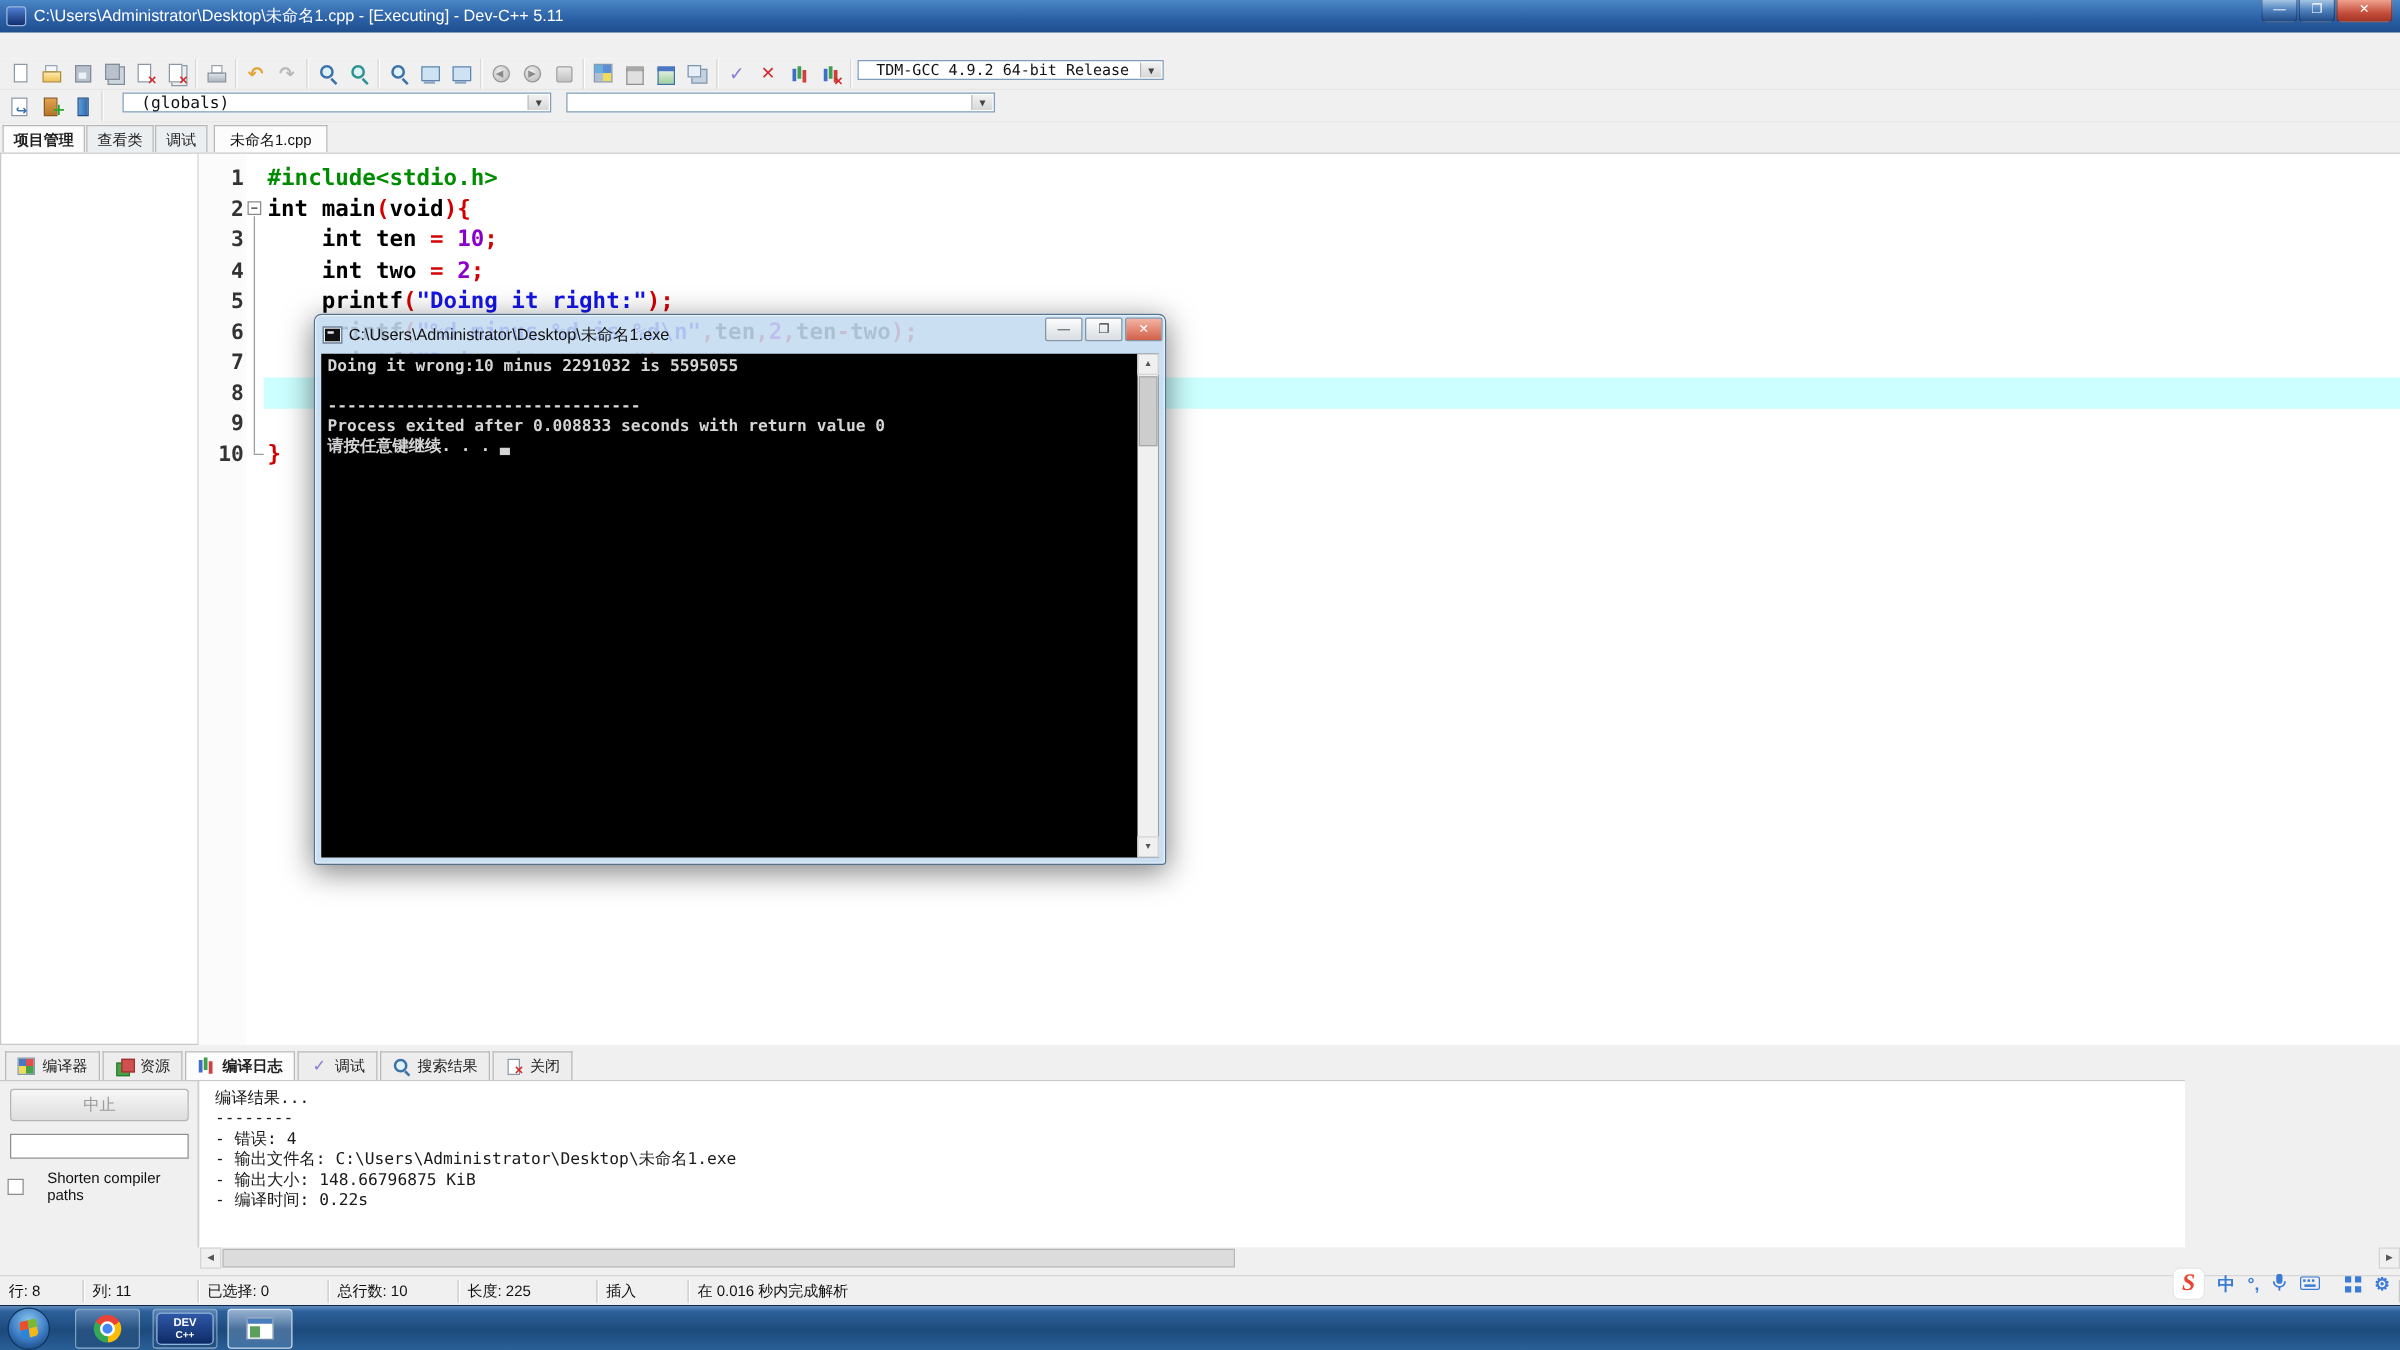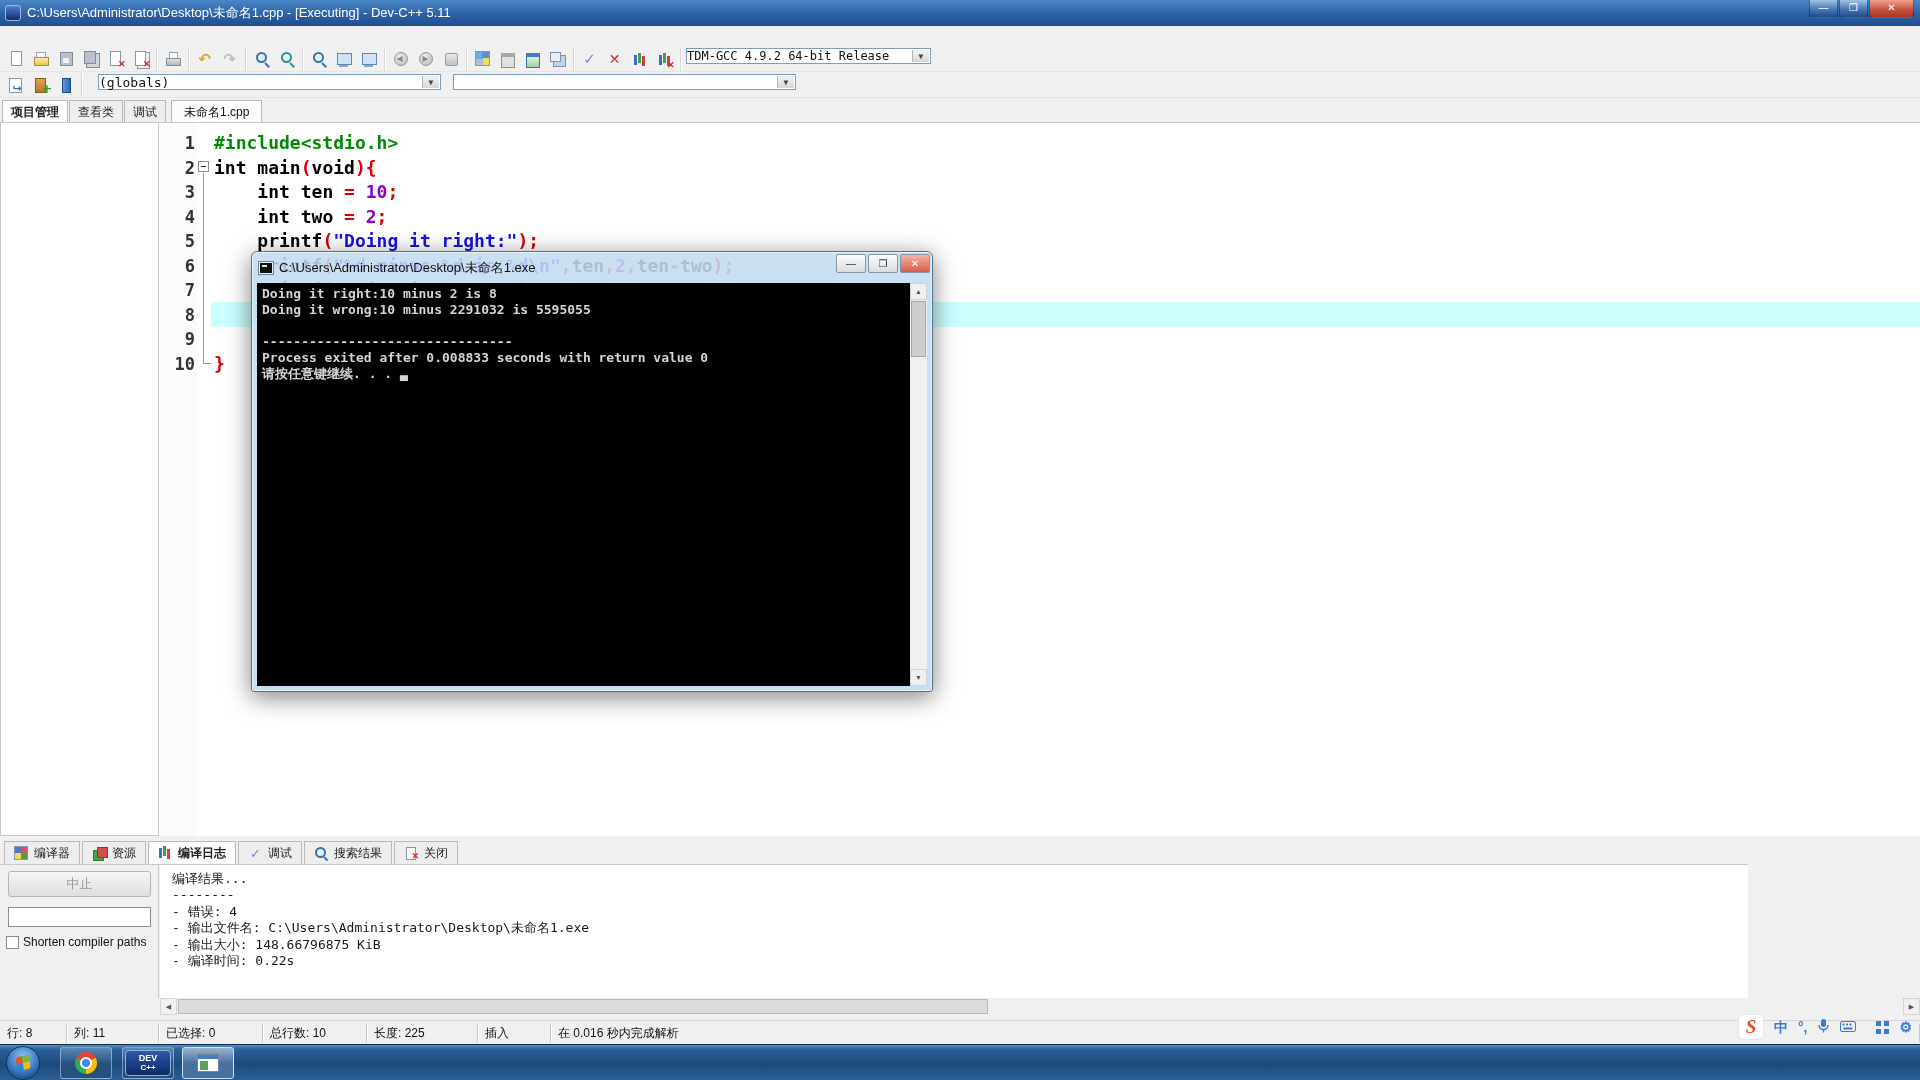--- a/index.html
+++ b/index.html
@@ -80,21 +80,21 @@
   .ic-profile-errors::after{content:"✕";right:0;bottom:-1px;color:#cf2b2b;font:bold 9px/1 "Liberation Sans",sans-serif;}
   .ic-insert-snippet::before{content:"";left:3px;top:3px;width:11px;height:13px;background:#fff;border:1px solid #8a97a5;}
   .ic-insert-snippet::after{content:"↪";left:7px;top:8px;color:#3c72aa;font:bold 11px/1 "DejaVu Sans",sans-serif;}
   .ic-toggle-bookmark::before{content:"";left:4px;top:3px;width:9px;height:13px;
      background:linear-gradient(#e2a24e,#b5762a);border:1px solid #8a5a1e;}
   .ic-toggle-bookmark::after{content:"+";left:11px;top:7px;color:#2ca52c;font:900 13px/1 "DejaVu Sans",sans-serif;}
   .ic-goto-bookmark::before{content:"";left:6px;top:3px;width:7px;height:13px;
      background:linear-gradient(90deg,#5d9ad8,#2f6cb0);border:1px solid #1f4d85;}
 
   .combo{height:16px;background:#fff;border:1px solid #7f9db9;display:flex;align-items:center;
-     font:13px "DejaVu Sans Mono",monospace;color:#111;position:relative;padding-left:0;}
+     font:13px "DejaVu Sans Mono",monospace;color:#111;position:relative;padding-left:14px;}
   .combo .arrow{position:absolute;right:1px;top:1px;bottom:1px;width:17px;
      background:linear-gradient(#f2f2f2,#d7d7d7);border-left:1px solid #b5b5b5;
      display:flex;align-items:center;justify-content:center;font-size:8px;color:#444;}
   #compiler-combo{position:absolute;left:686px;top:2px;width:245px;font-size:12px;}
 
   #toolbar2{position:absolute;left:0;top:72px;width:1920px;height:26px;background:#f0f0f0;
     display:flex;align-items:center;border-bottom:1px solid #e6e6e6;}
   #globals-combo{position:absolute;left:98px;top:2px;width:343px;}
   #symbol-combo{position:absolute;left:453px;top:2px;width:343px;}
 
@@ -166,21 +166,21 @@
   .bt-search::before{left:1px;top:1px;} .bt-search::after{left:10px;top:10px;width:5px;}
   .bt-close::before{content:"";left:2px;top:1px;width:8px;height:11px;background:#fff;border:1px solid #8a97a5;}
   .bt-close::after{content:"✕";right:0;bottom:0;color:#cf2b2b;font:bold 9px/1 "Liberation Sans",sans-serif;}
 
   #bottompanel{position:absolute;left:0;top:864px;width:1748px;height:134px;background:#f0f0f0;
      border-top:1px solid #c9c9c9;}
   #bp-left{position:absolute;left:0;top:0;width:159px;height:100%;border-right:1px solid #c9c9c9;}
   #abort-btn{position:absolute;left:8px;top:6px;width:143px;height:26px;border:1px solid #b5b5b5;border-radius:3px;
      background:linear-gradient(#f6f6f6,#dedede);color:#9a9a9a;font-size:13px;text-align:center;line-height:24px;}
   #progress{position:absolute;left:8px;top:42px;width:143px;height:20px;background:#fff;border:1px solid #8e8e8e;}
-  #shorten-row{position:absolute;left:6px;top:70px;display:flex;align-items:center;gap:4px;font-size:12px;color:#111;}
+  #shorten-row{position:absolute;left:6px;top:70px;display:flex;align-items:center;gap:19px;font-size:12px;color:#111;}
   #shorten-box{width:13px;height:13px;background:#fff;border:1px solid #8a8a8a;}
   #loglines{position:absolute;left:160px;top:0;right:0;height:100%;background:#fff;
      padding:6px 0 0 12px;font:13px/16.4px "DejaVu Sans Mono",monospace;color:#1a1a1a;overflow:hidden;}
   .logline{white-space:pre;}
 
   #hscroll{position:absolute;left:160px;top:998px;width:1760px;height:17px;background:#f0f0f0;}
   .hs-arrow{position:absolute;top:0;width:17px;height:17px;border:1px solid #d4d4d4;background:#f0f0f0;
      color:#555;font-size:7px;text-align:center;line-height:15px;}
   .hs-arrow.left{left:0;} .hs-arrow.right{right:0;}
   #hs-thumb{position:absolute;left:18px;top:1px;width:46%;height:15px;background:#dcdcdc;border:1px solid #b8b8b8;}
@@ -414,21 +414,20 @@
       <span class="con-ico" data-interactable="false"></span>
       <span data-interactable="false">C:\Users\Administrator\Desktop\未命名1.exe</span>
     </div>
     <div id="con-btns" data-interactable="false">
       <div class="cbtn min" data-interactable="true"></div>
       <div class="cbtn max" data-interactable="true"></div>
       <div class="cbtn close" data-interactable="true"></div>
     </div>
     <div id="con-body" data-interactable="true">
       <div id="con-lines" data-interactable="false">
-          <div class="con-line" data-interactable="false">Doing it right:10 minus 2 is 8</div>
           <div class="con-line" data-interactable="false">Doing it wrong:10 minus 2291032 is 5595055</div>
           <div class="con-line" data-interactable="false"></div>
           <div class="con-line" data-interactable="false">--------------------------------</div>
           <div class="con-line" data-interactable="false">Process exited after 0.008833 seconds with return value 0</div>
           <div class="con-line" data-interactable="false">请按任意键继续. . . <span class="con-cursor" data-interactable="false">▃</span></div>
         </div>
       <div id="con-scroll" data-interactable="true">
         <div class="con-arrow up" data-interactable="true">▲</div>
         <div id="con-thumb" data-interactable="true"></div>
         <div class="con-arrow down" data-interactable="true">▼</div>

